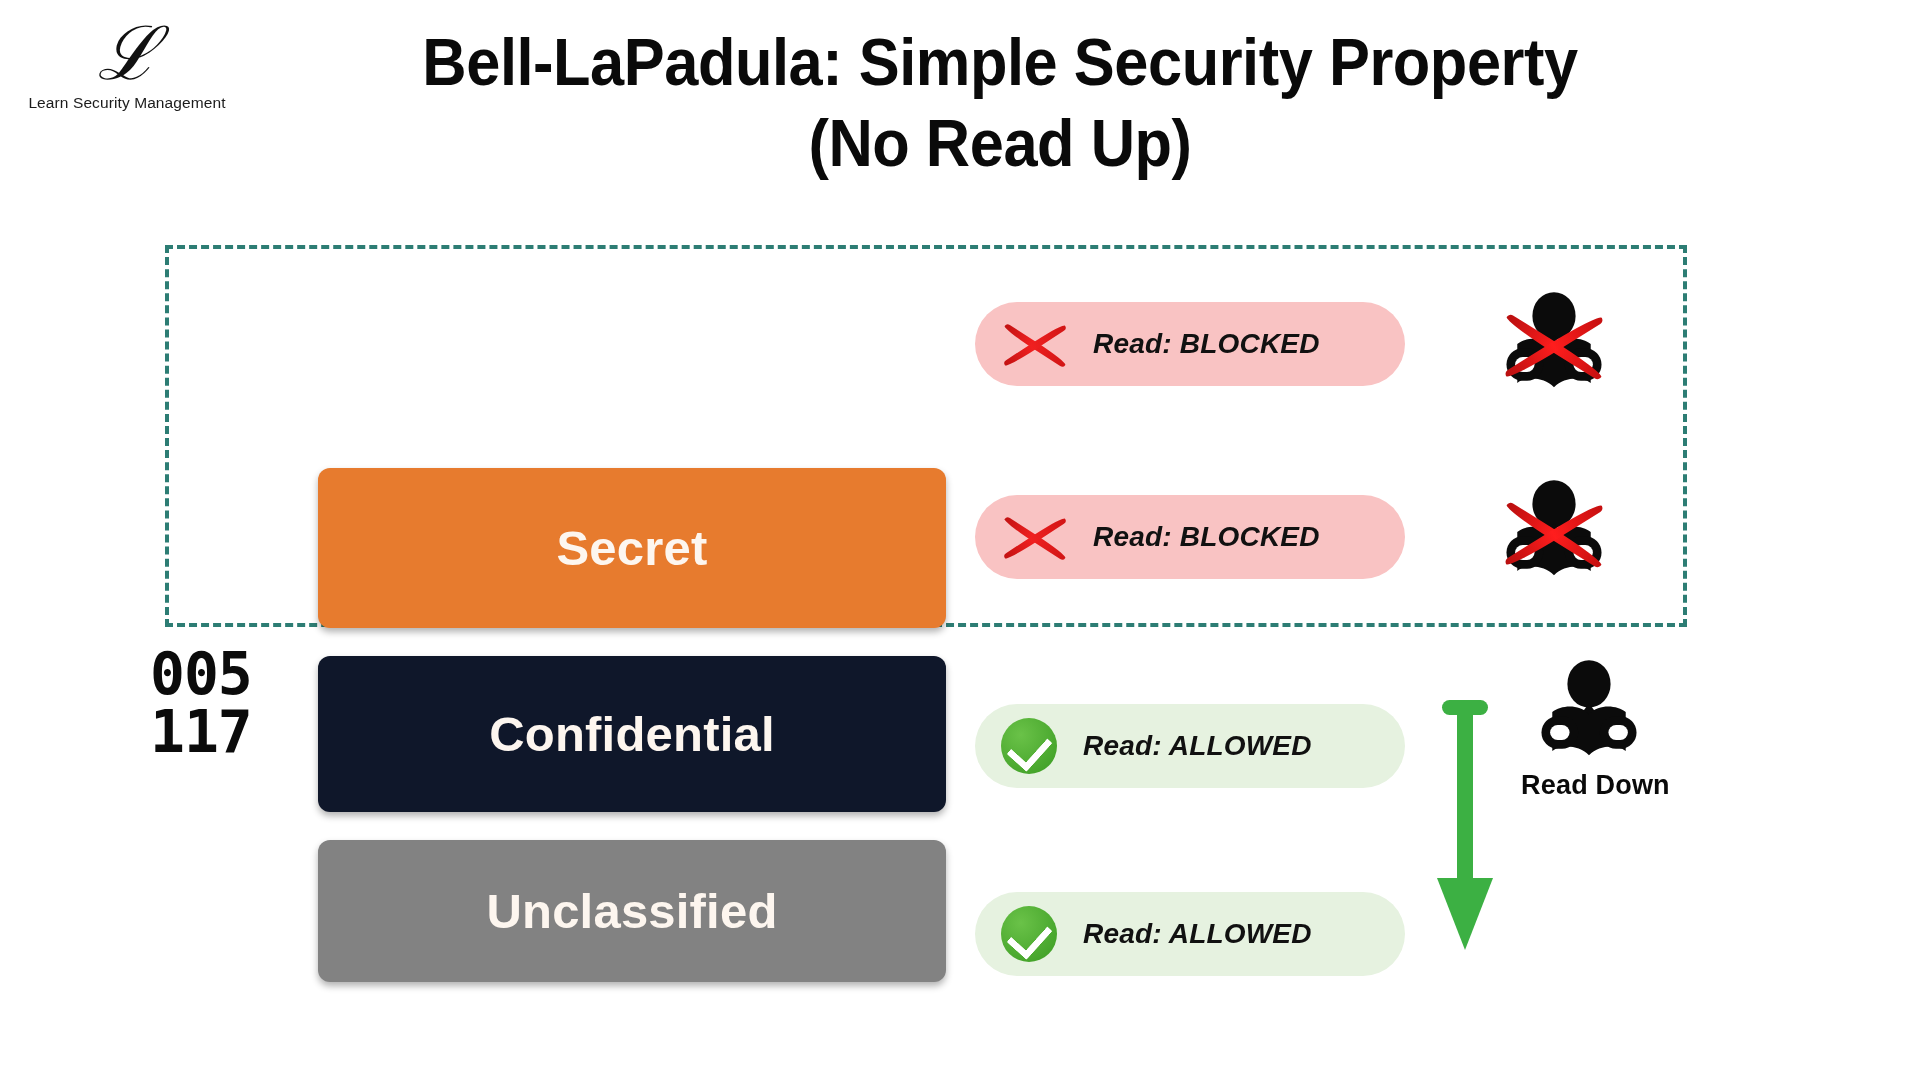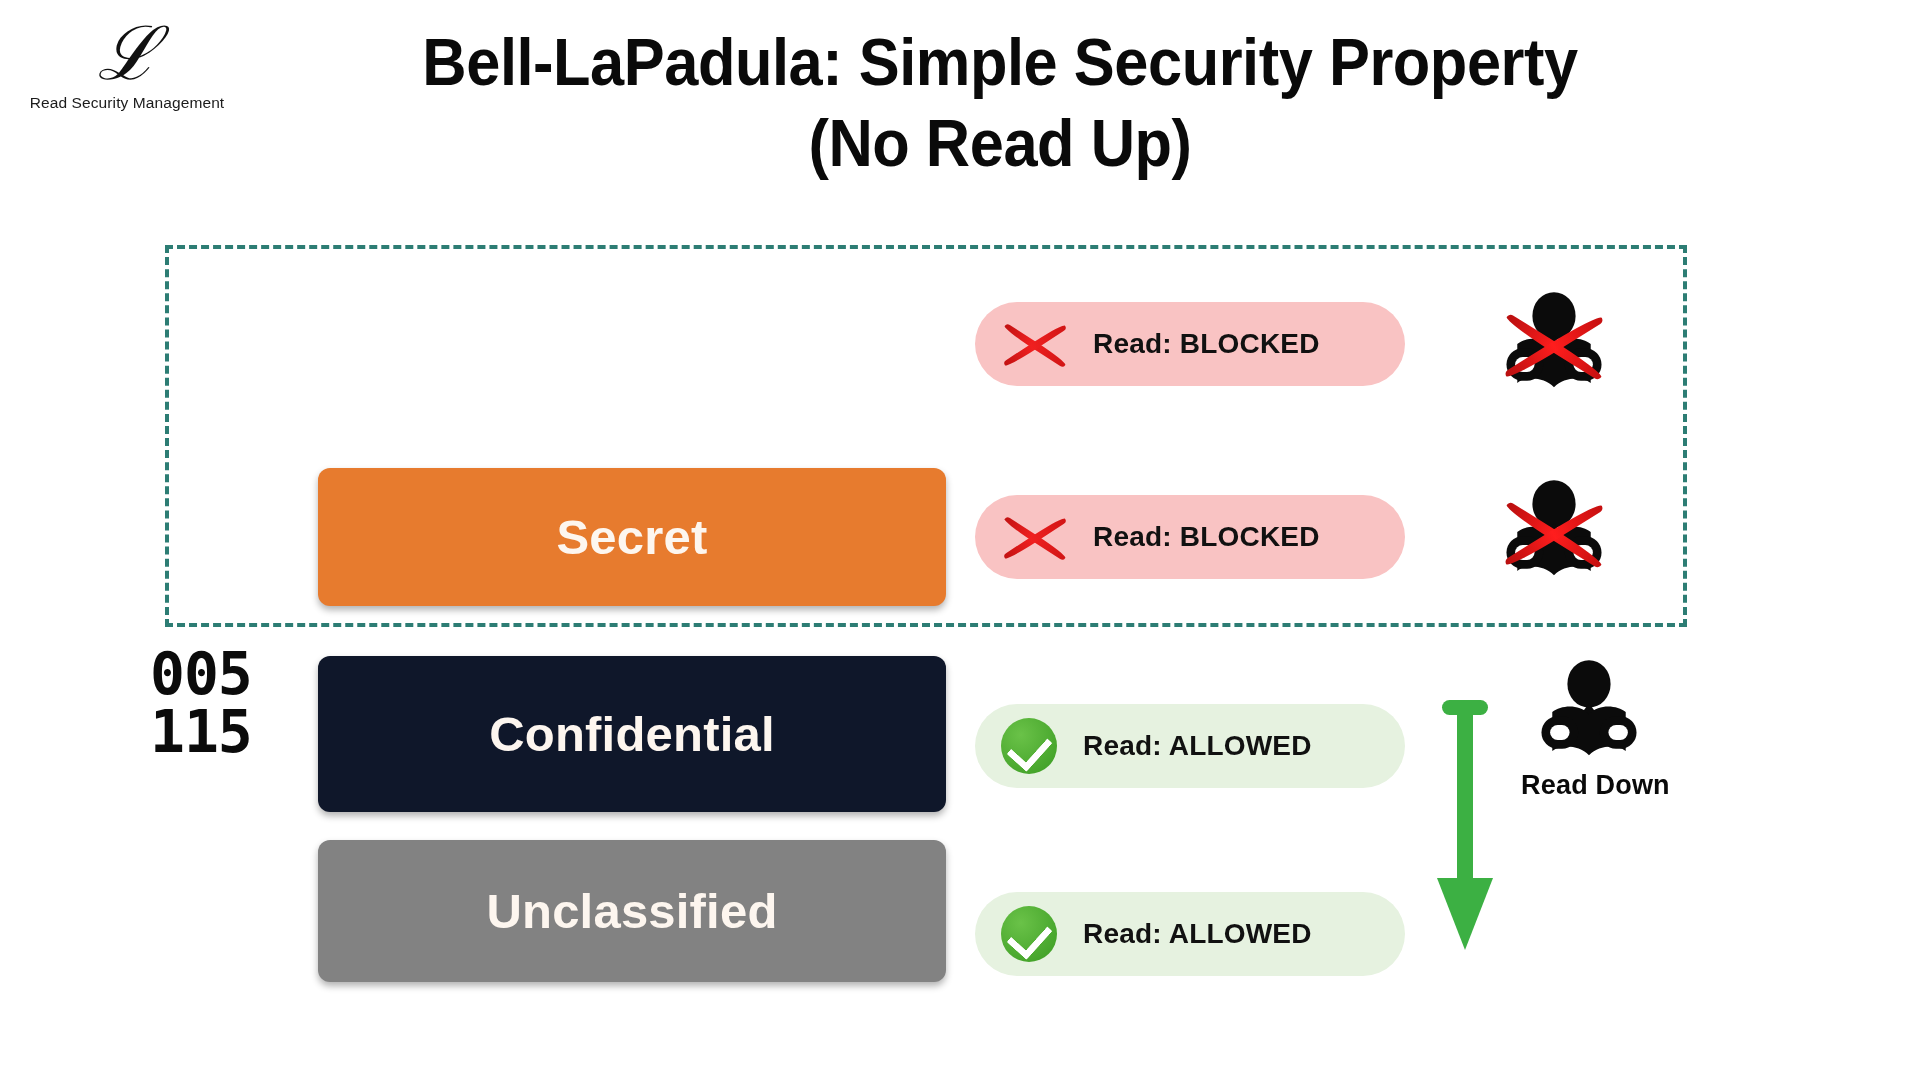--- a/index.html
+++ b/index.html
@@ -25,21 +25,21 @@
   .no-read-up-box { position:absolute; left:165px; top:245px; width:1522px; height:382px;
                     border:4px dashed #2d7d74; background:transparent; }
 
   .level-bar { position:absolute; left:318px; width:628px; border-radius:12px;
                display:flex; align-items:center; justify-content:center;
                color:#fdf6ef; font-weight:bold; letter-spacing:0.2px;
                font-size:49px; box-shadow:0 4px 7px rgba(0,0,0,0.30);
                font-family:"Liberation Sans", sans-serif; }
 
   .pill { position:absolute; left:975px; width:430px; height:84px; border-radius:42px;
-          display:flex; align-items:center; padding-left:26px; gap:26px; }
+          display:flex; align-items:center; padding-left:26px; gap:26px;font-style:italic; }
   .pill-text { font-size:28px; font-weight:bold; color:#111; letter-spacing:0.2px;
                font-family:"Liberation Sans", sans-serif; }
 
   .pill.blocked { background:#f9c3c3; }
   .pill.allowed { background:#e6f2e0;margin-top:24px; }
 
   
   .x-mark { position:relative; width:66px; height:56px; flex:0 0 66px; }
   .x-mark i { position:absolute; left:-2px; top:26px; width:72px; height:7px;
               background:linear-gradient(90deg,#c21212,#f02020 45%,#d11515);
@@ -84,33 +84,33 @@
                  border-left:28px solid transparent; border-right:28px solid transparent;
                  border-top:72px solid #3cb043; }
 </style>
 </head>
 <body>
 
 <div id="stage">
 
   <div class="logo-block">
     <div class="logo-mark">ℒ</div>
-    <div class="logo-text">Read Security Management</div>
+    <div class="logo-text">Learn Security Management</div>
   </div>
 
   <div class="title">
     <div>Bell-LaPadula: Simple Security Property</div>
     <div>(No Read Up)</div>
   </div>
 
   <div class="no-read-up-box"></div>
 
   <div class="binary">
     <div>005</div>
-    <div>115</div>
+    <div>117</div>
   </div>
 
   <div class="pill blocked" style="top:302px;">
     <span class="x-mark">
         <i></i>
         <i></i>
       </span>
     <span class="pill-text">Read: BLOCKED</span>
   </div>
   <div class="reader" style="left:1500px; top:292px;">
@@ -122,21 +122,21 @@
       <rect x="60" y="52" width="34" height="30" rx="15" fill="#0b0b0b"></rect>
       <rect x="14" y="60" width="18" height="14" rx="7" fill="#ffffff"></rect>
       <rect x="68" y="60" width="18" height="14" rx="7" fill="#ffffff"></rect>
     </svg>
     <span class="cross">
         <i></i>
         <i></i>
       </span>
   </div>
 
-  <div class="level-bar" style="top:468px; height:138px; background:#e77b2e;">
+  <div class="level-bar" style="top:468px; height:160px; background:#e77b2e;">
     <span>Secret</span>
   </div>
   <div class="pill blocked" style="top:495px;">
     <span class="x-mark">
         <i></i>
         <i></i>
       </span>
     <span class="pill-text">Read: BLOCKED</span>
   </div>
   <div class="reader" style="left:1500px; top:480px;">

